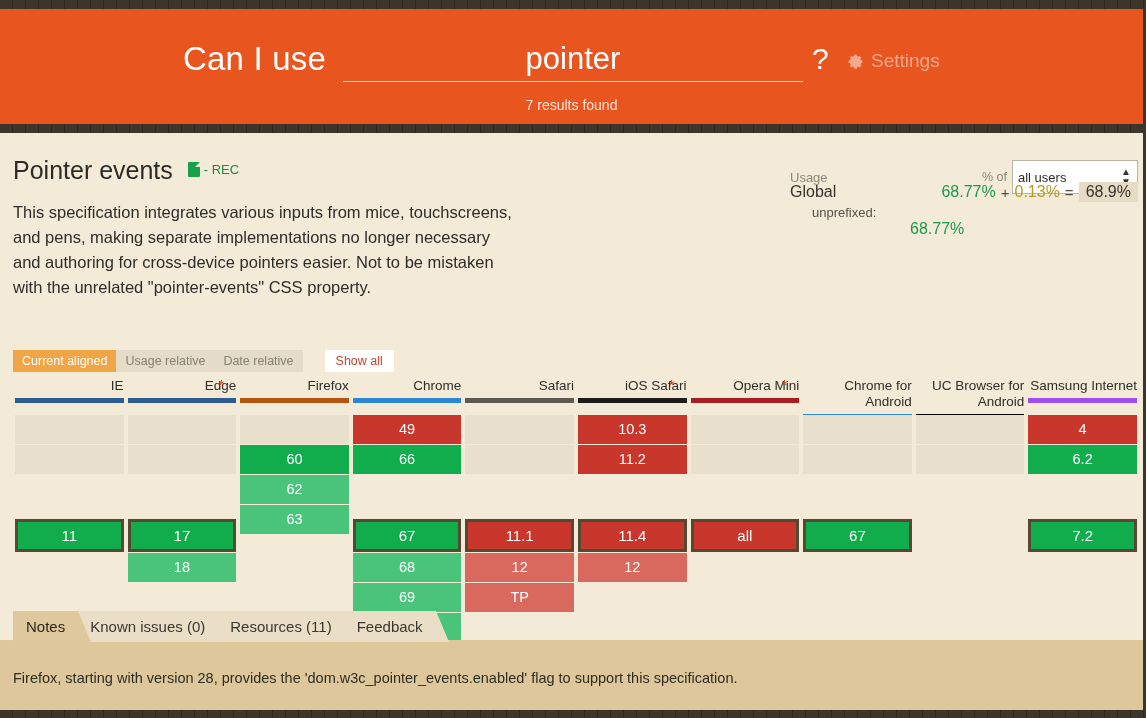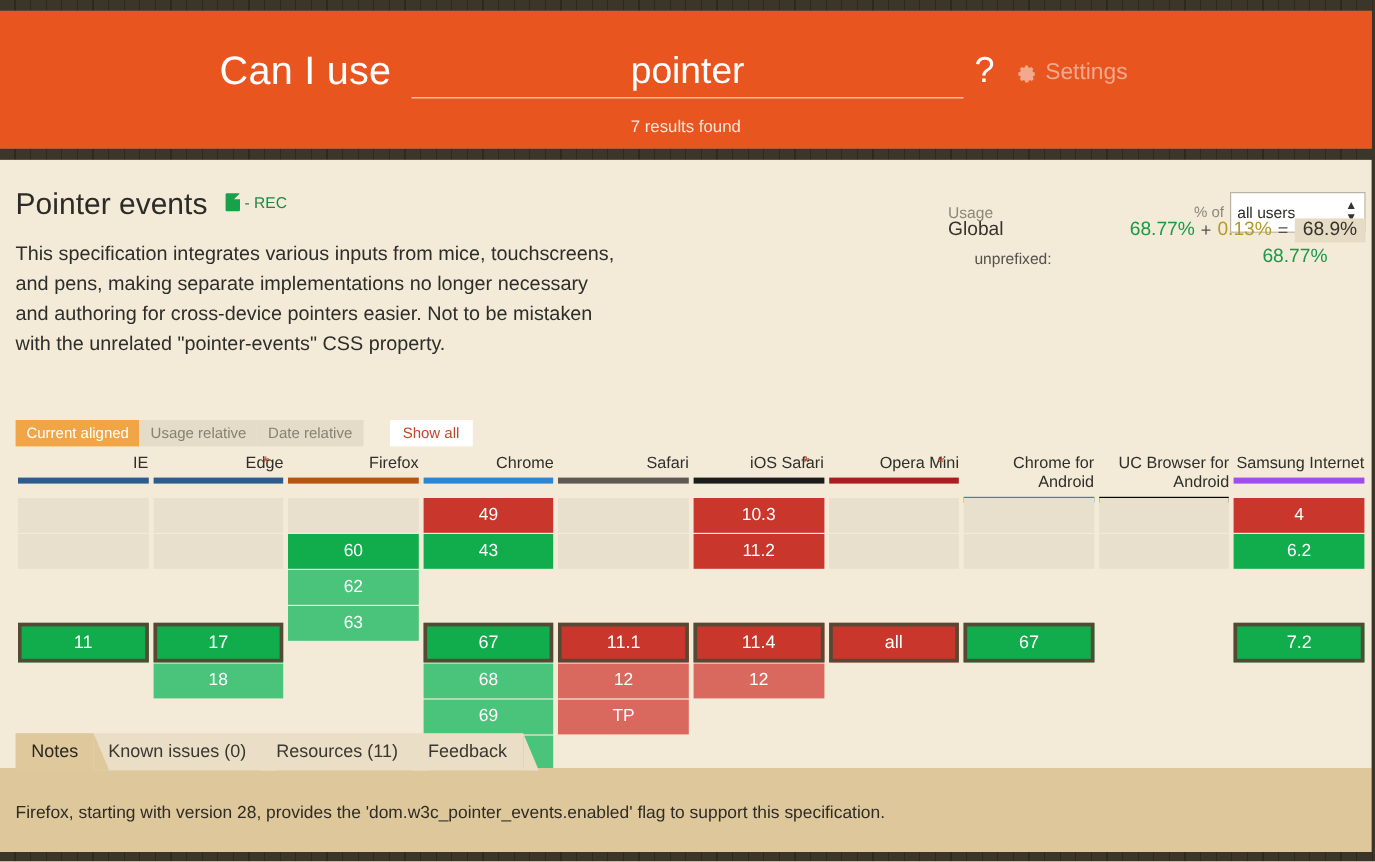--- a/index.html
+++ b/index.html
@@ -42,30 +42,30 @@
   .spec-icon:after{content:"";position:absolute;right:0;top:0;border-width:0 0 5px 5px;border-style:solid;
     border-color:transparent transparent #f3ead8 transparent;}
   .spec-status{font-size:13px;color:#1a8a43;}
 
   .feat-desc{position:absolute;left:13px;top:200px;width:500px;font-size:16.5px;line-height:25px;
     color:#2d2d2a;}
   .usage-lbl{width:120px;color:#8d887a;font-size:13px;}
   .usage-lbl.strong{color:#35332c;font-size:16px;}
   .usage-lbl.ind{padding-left:22px;color:#55514a;font-size:13px;}
   .pctof{margin-left:auto;margin-right:5px;color:#8d887a;font-size:12.5px;}
-  .sel{width:113px;height:19px;border:1px solid #b9b3a3;background:#fff;font-size:13px;color:#2d2d2a;
+  .sel{width:126px;height:19px;border:1px solid #b9b3a3;background:#fff;font-size:13px;color:#2d2d2a;
     display:flex;align-items:center;padding:16px 5px;box-sizing:border-box;position:relative;}
   .sel .arrows{position:absolute;right:6px;font-size:10px;line-height:1;color:#333;}
   .u-green{color:#1a9a48;font-size:16px;}
   .u-yellow{color:#b59a26;font-size:16px;}
   .u-plus,.u-eq{color:#55514a;font-size:15px;margin:0 5px;}
   .u-total{background:#e6dcc6;padding:1px 7px;font-size:16px;color:#35332c;}
   .row2{position:absolute;left:790px;top:182px;width:348px;display:flex;align-items:center;}
   .row2 .vals{margin-left:auto;display:flex;align-items:center;}
-  .row3{position:absolute;left:790px;top:205px;width:348px;display:flex;align-items:flex-end;}
+  .row3{position:absolute;left:790px;top:205px;width:348px;display:flex;align-items:flex-start;flex-direction:column;}
   .row3 .vals{margin-left:120px;}
   .row1{position:absolute;left:790px;top:160px;width:348px;display:flex;align-items:center;}
 
   
   .filters{position:absolute;left:13px;top:350px;display:flex;align-items:stretch;}
   .fbtn{font-size:12.5px;padding:4px 9px;background:#e4dbc8;color:#87826f;border:none;
     font-family:"Liberation Sans",sans-serif;cursor:pointer;}
   .fbtn.active{background:#f0a646;color:#fff;}
   .showall{margin-left:22px;font-size:12.5px;padding:4px 11px;background:#fff;color:#c2452e;border:none;
     font-family:"Liberation Sans",sans-serif;cursor:pointer;}
@@ -233,21 +233,21 @@
         <div class="cell yl">18</div>
       </div>
       <div class="col">
         <div class="cell empty"></div>
         <div class="cell y">60</div>
         <div class="cell yl">62</div>
         <div class="cell yl">63</div>
       </div>
       <div class="col">
         <div class="cell n">49</div>
-        <div class="cell y">43</div>
+        <div class="cell y">66</div>
         <div class="cell cur y">67</div>
         <div class="cell yl">68</div>
         <div class="cell yl">69</div>
         <div class="cell yl">70</div>
       </div>
       <div class="col">
         <div class="cell empty"></div>
         <div class="cell empty"></div>
         <div class="cell cur n">11.1</div>
         <div class="cell nl">12</div>

